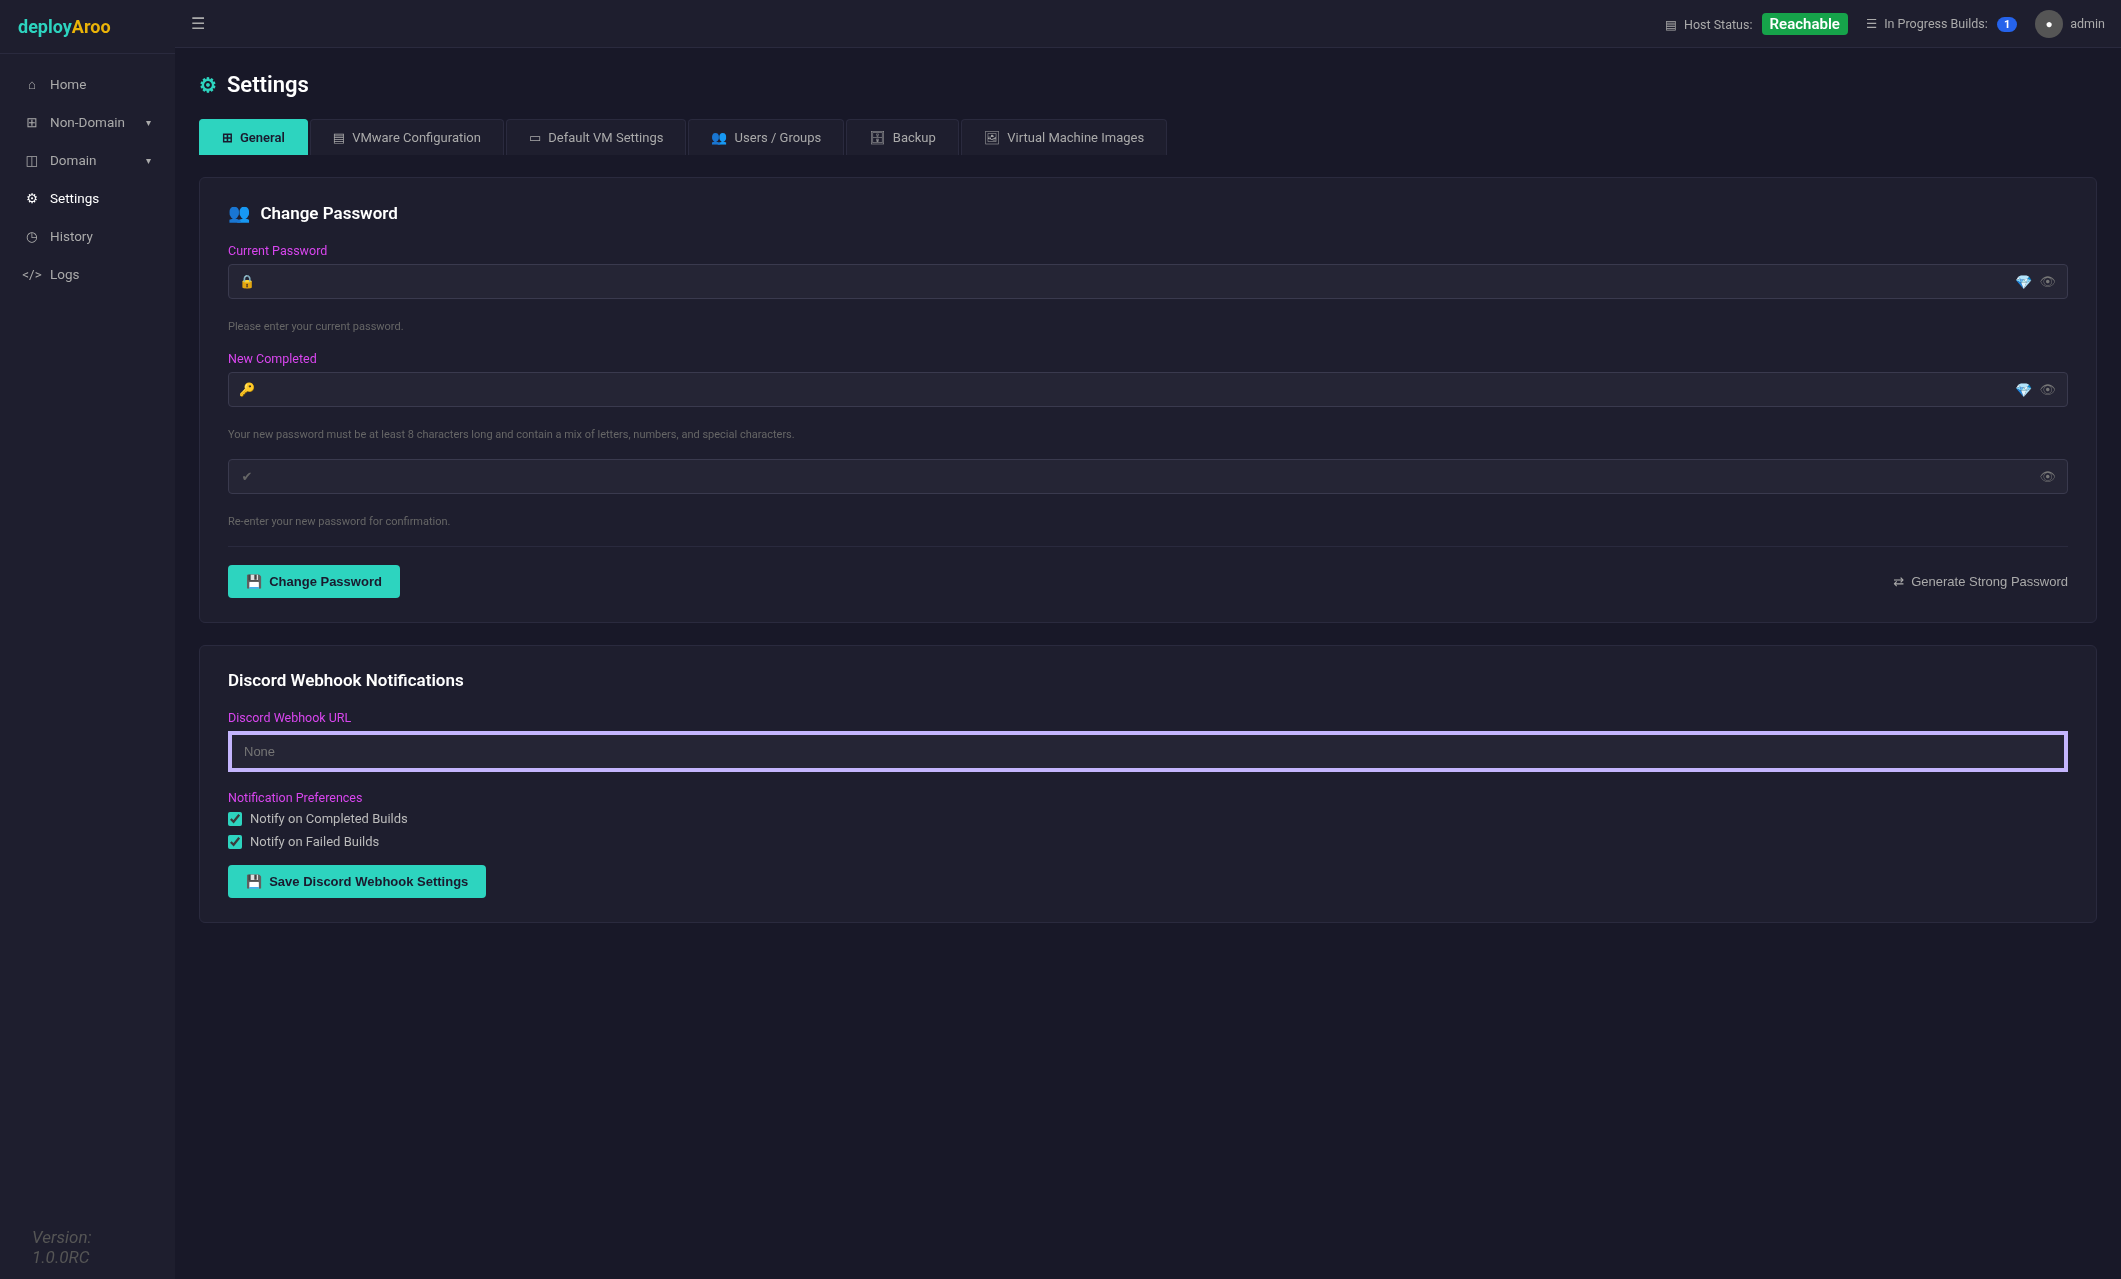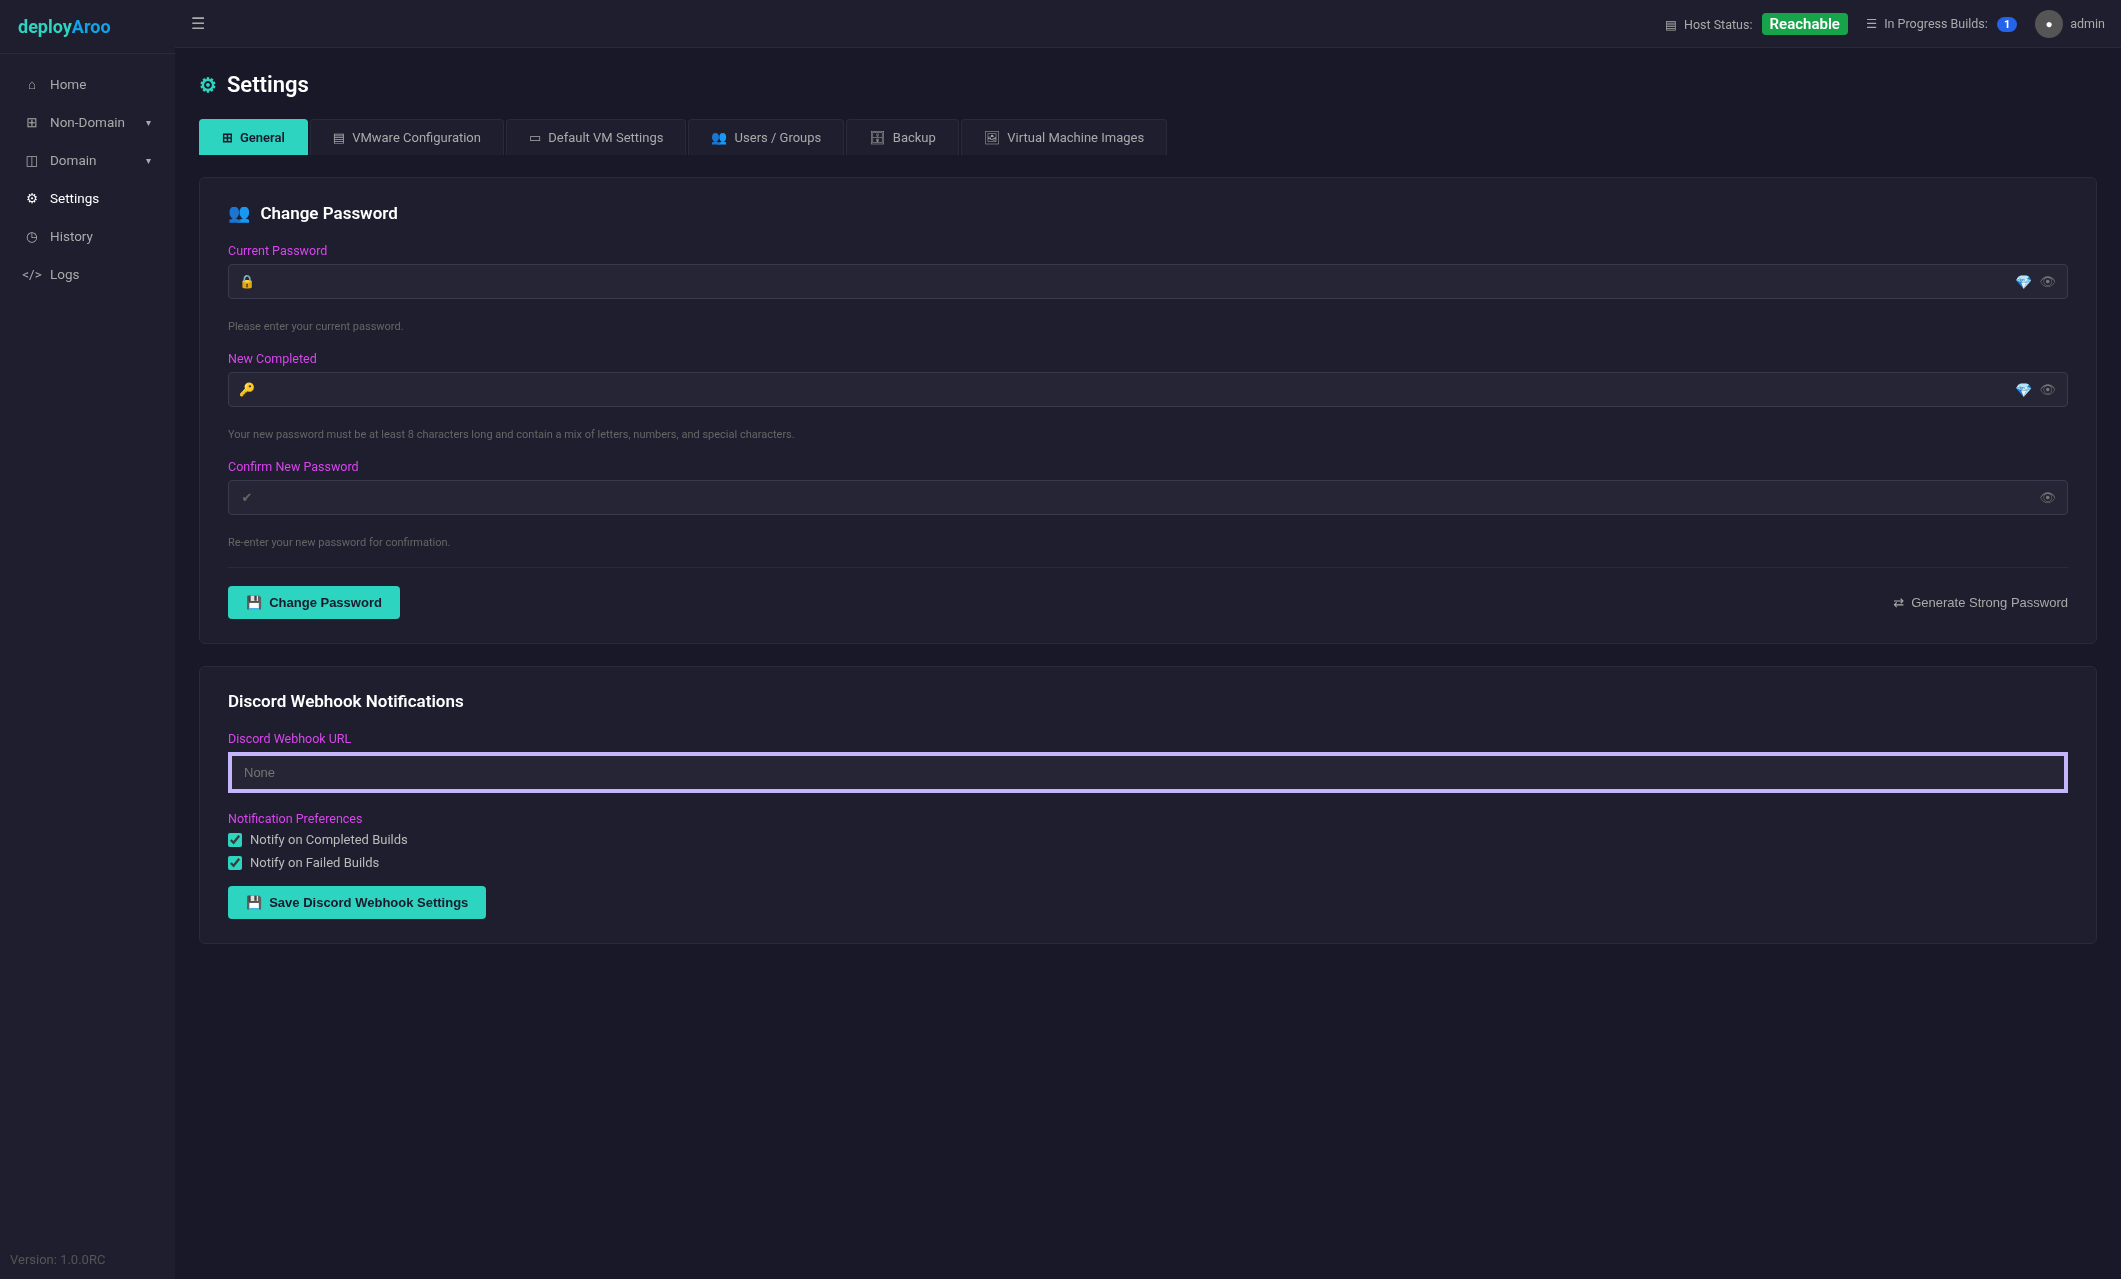--- a/index.html
+++ b/index.html
@@ -7,21 +7,21 @@
 
     
     .sidebar { width: 175px; background: #1e1e2e; display: flex; flex-direction: column; flex-shrink: 0; }
     .sidebar-logo { padding: 16px 18px; font-size: 18px; font-weight: 700; color: #fff; border-bottom: 1px solid #2a2a3e; }
     .sidebar-logo span { color: #2dd4bf; }
     .sidebar-nav { flex: 1; padding: 10px 0; }
     .nav-item { display: flex; align-items: center; padding: 10px 18px; cursor: pointer; color: #aaa; gap: 10px; font-size: 13.5px; border-radius: 4px; margin: 2px 6px; }
     .nav-item.active { color: #fff; }
     .nav-item .nav-icon { width: 16px; height: 16px; display: flex; align-items: center; justify-content: center; color: inherit; }
     .nav-item .chevron { margin-left: auto; font-size: 10px; }
-    .sidebar-version { padding: 12px 10px; font-size: 13px; color: #555; }
+    .sidebar-version { padding: 12px 32px; font-size: 17px; color: #555; font-style: italic; }
 
     
     .main-wrap { flex: 1; display: flex; flex-direction: column; overflow: hidden; }
     .topbar { background: #1e1e2e; border-bottom: 1px solid #2a2a3e; height: 48px; display: flex; align-items: center; padding: 0 16px; gap: 16px; }
     .topbar-hamburger { color: #aaa; cursor: pointer; font-size: 16px; }
     .topbar-right { margin-left: auto; display: flex; align-items: center; gap: 18px; font-size: 12.5px; color: #aaa; }
     .host-status-badge { background: #16a34a; color: #fff; border-radius: 4px; padding: 2px 8px; font-size: 15px; font-weight: 600; }
     .in-progress-badge { background: #2563eb; color: #fff; border-radius: 10px; padding: 1px 7px; font-size: 11px; font-weight: 700; }
     .admin-avatar { width: 28px; height: 28px; background: #555; border-radius: 50%; display: flex; align-items: center; justify-content: center; color: #fff; font-size: 12px; }
 
@@ -63,21 +63,21 @@
     
     .checkbox-group { margin-top: 12px; }
     .checkbox-item { display: flex; align-items: center; gap: 8px; margin-bottom: 8px; font-size: 13px; color: #bbb; }
     .checkbox-item input[type="checkbox"] { accent-color: #2dd4bf; width: 14px; height: 14px; cursor: pointer; }
   </style>
 </head>
 <body>
 
 <div class="sidebar">
   <div class="sidebar-logo">
-    <span>deploy</span><span style="color:#0ea5e9">Aroo</span>
+    <span>deploy</span><span style="color:#eab308">Aroo</span>
   </div>
   <nav class="sidebar-nav">
     <div class="nav-item">
       <span class="nav-icon">⌂</span>
       <span>Home</span>
     </div>
     <div class="nav-item">
       <span class="nav-icon">⊞</span>
       <span>Non-Domain</span>
       <span class="chevron">▾</span>
@@ -185,21 +185,20 @@
           <input type="password" class="form-input" style="">
           <div class="input-actions">
             <span class="gem-icon">💎</span>
             <button class="input-btn" title="Show/Hide">👁</button>
           </div>
         </div>
         <div class="form-hint">Your new password must be at least 8 characters long and contain a mix of letters, numbers, and special characters.</div>
       </div>
 
       <div class="form-group">
-        <label class="form-label">Confirm New Password</label>
         <div class="input-wrap">
           <span class="input-icon">✔</span>
           <input type="password" class="form-input" style="">
           <div class="input-actions">
             <button class="input-btn" title="Show/Hide">👁</button>
           </div>
         </div>
         <div class="form-hint">Re-enter your new password for confirmation.</div>
       </div>
 

